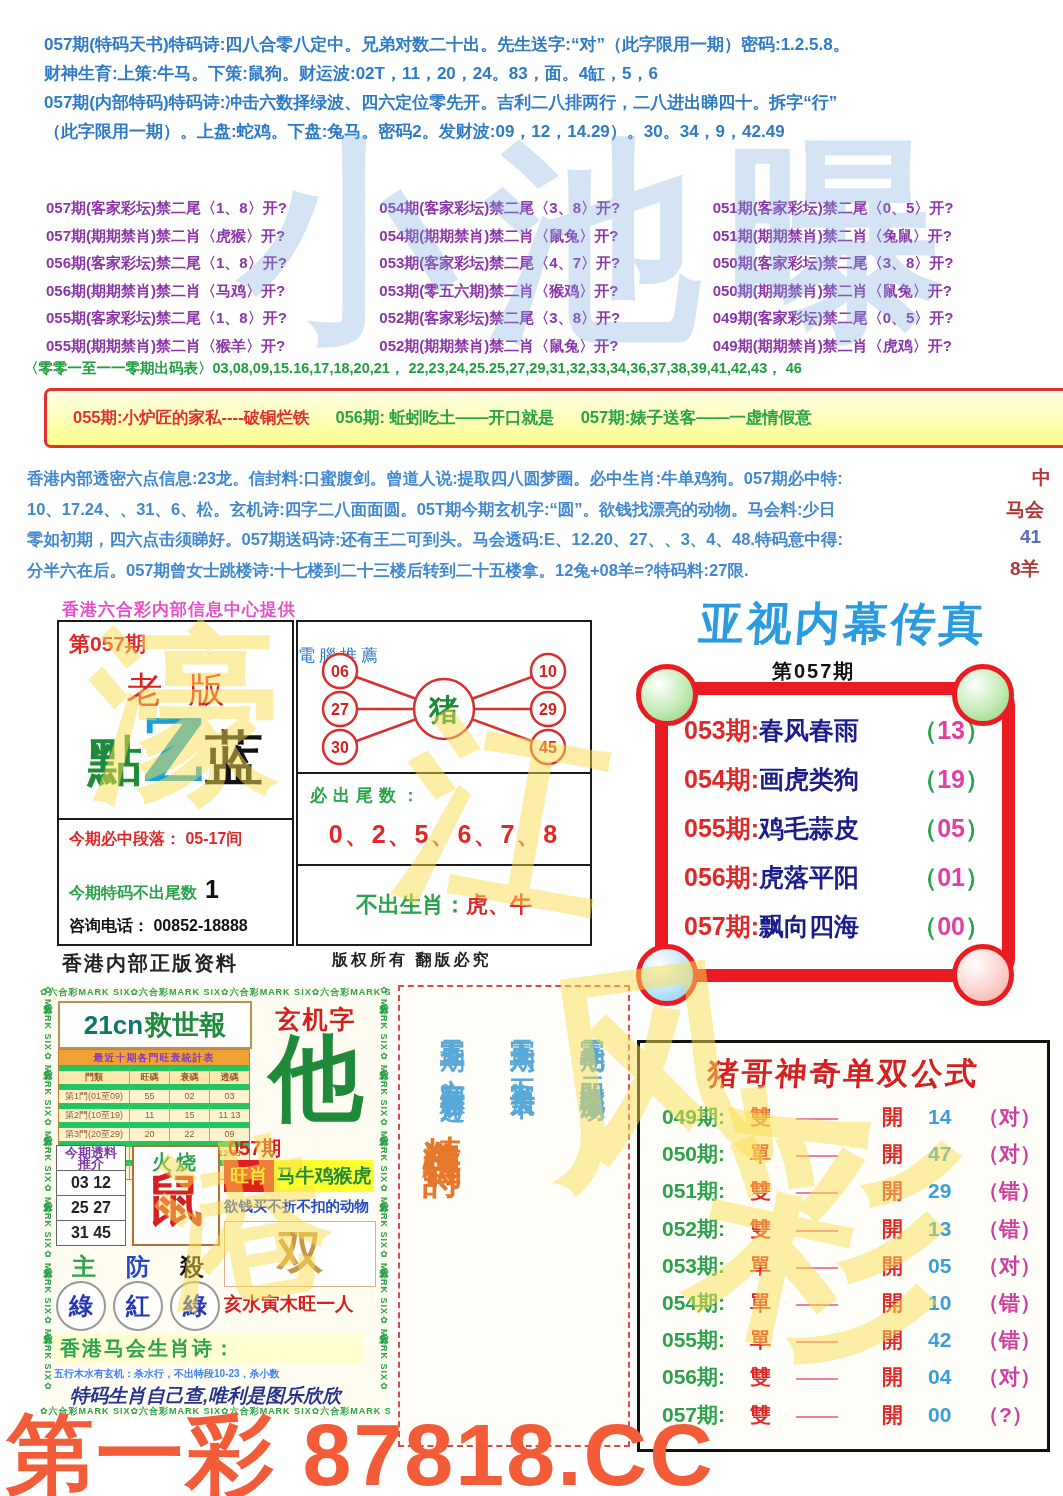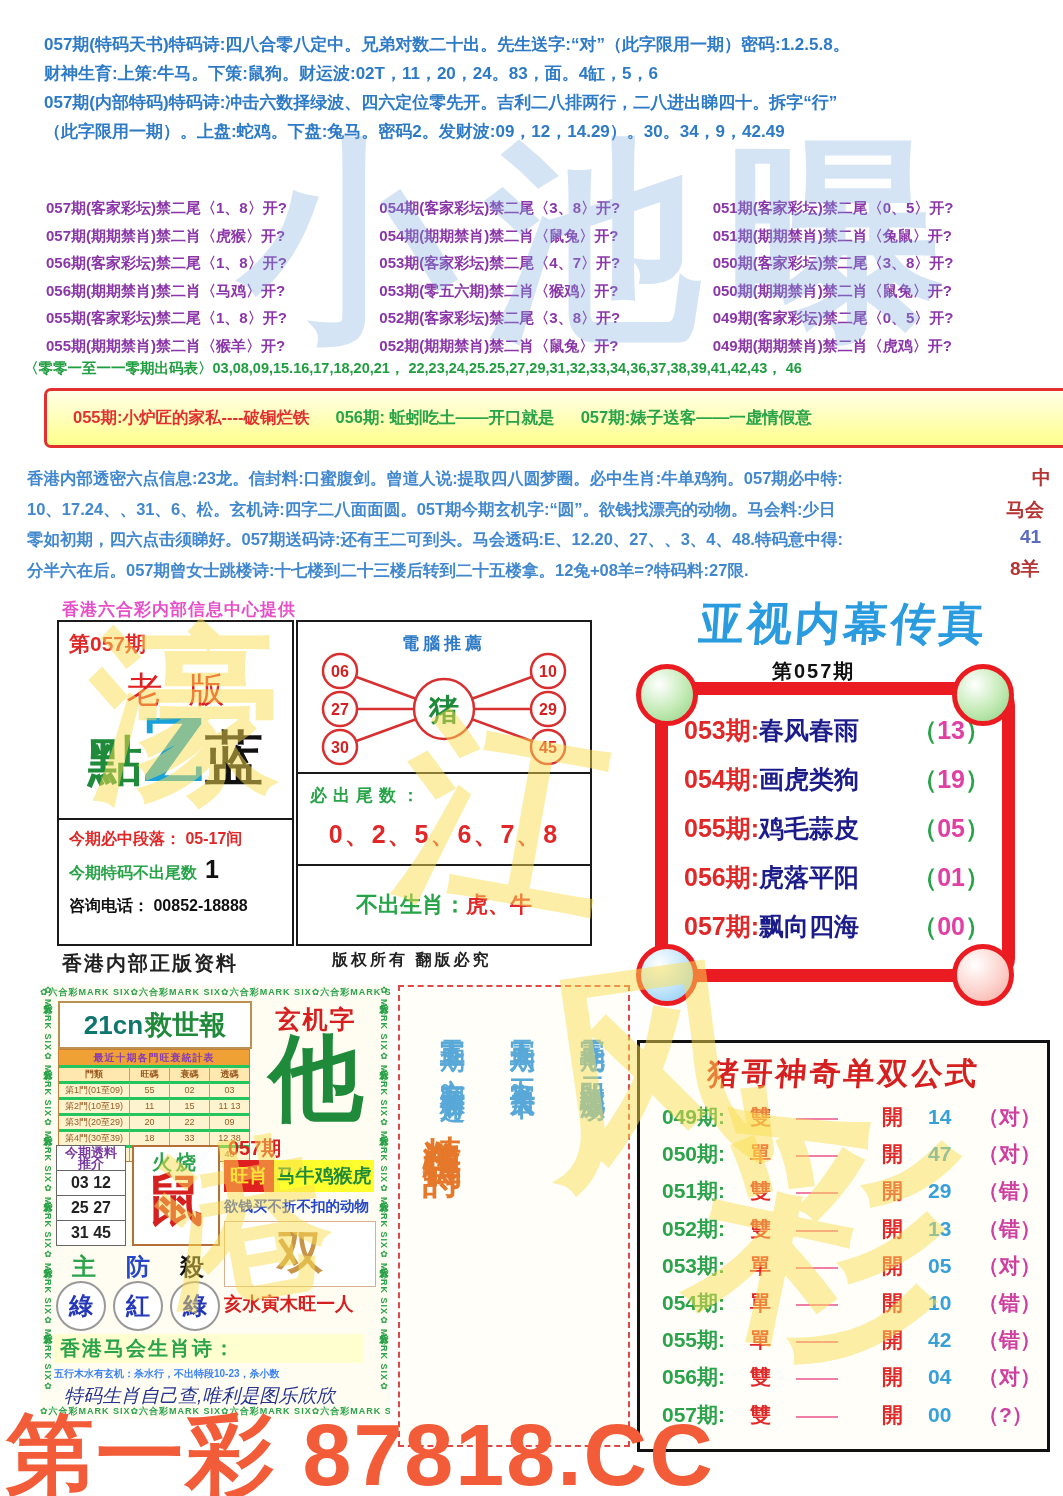--- a/index.html
+++ b/index.html
@@ -32,28 +32,28 @@
   .lp-header{left:62px;top:598px;font-size:17px;font-weight:bold;color:#e74fc8;letter-spacing:1px;white-space:nowrap}
   .lp-box{left:57px;top:620px;width:233px;height:322px;border:2.5px solid #1a1a1a;background:#fff}
   .lp-issue{position:absolute;left:10px;top:8px;color:#e02828;font-size:21px;font-weight:bold}
   .lp-laoban{position:absolute;left:0;top:44px;width:100%;text-align:center;color:#e02020;font-size:36px;font-weight:normal;letter-spacing:26px;text-indent:26px}
   .lp-bigrow{position:absolute;left:0;top:92px;width:100%;display:flex;justify-content:center;align-items:flex-end}
   .lp-hei{color:#1f8a3a;font-size:54px;font-weight:bold;line-height:1}
   .lp-z{color:#18a0d8;font-size:86px;font-weight:bold;font-family:"DejaVu Serif","Liberation Serif",serif;line-height:.85}
   .lp-lan{color:#111;font-size:58px;font-weight:bold;line-height:1}
   .lp-bottom{position:absolute;left:0;top:196px;width:100%;height:126px;border-top:2.5px solid #1a1a1a;box-sizing:border-box;padding:9px 10px}
   .lp-l1{color:#e02828;font-size:16px;font-weight:bold;white-space:nowrap}
-  .lp-l2{color:#27a348;font-size:16px;font-weight:bold;margin-top:5px;white-space:nowrap}
+  .lp-l2{color:#27a348;font-size:16px;font-weight:bold;margin-top:25px;white-space:nowrap}
   .lp-one{color:#111;font-size:25px;font-weight:bold;margin-left:8px}
   .lp-phone{color:#111;font-size:16px;font-weight:bold;margin-top:12px;white-space:nowrap}
   .lp-footer{left:62px;top:950px;font-size:20px;font-weight:bold;color:#222;letter-spacing:2px}
 
   
   .cp-box{left:296px;top:620px;width:292px;height:322px;border:2.5px solid #1a1a1a;background:#fff}
-  .cp-title{position:absolute;left:0;top:10px;width:100%;text-align:center;color:#2d7ac6;font-size:17px;font-weight:bold;letter-spacing:4px}
+  .cp-title{position:absolute;left:0;top:22px;width:100%;color:#2d7ac6;font-size:17px;font-weight:normal;letter-spacing:4px}
   .cp-svg{position:absolute;left:0;top:26px}
   .cp-sec2{position:absolute;left:0;top:150px;width:100%;height:92px;border-top:2.5px solid #1a1a1a;box-sizing:border-box}
   .cp-tl{position:absolute;left:12px;top:10px;color:#27a348;font-size:17px;font-weight:bold;letter-spacing:6px}
   .cp-tv{position:absolute;left:0;top:44px;width:100%;text-align:center;color:#e02828;font-size:25px;font-weight:bold;letter-spacing:2px}
   .cp-sec3{position:absolute;left:0;top:242px;width:100%;height:80px;border-top:2.5px solid #1a1a1a;box-sizing:border-box;
            display:flex;align-items:center;justify-content:center;font-size:22px;font-weight:bold}
   .cp-nl{color:#27a348}.cp-nv{color:#e02828}
   .cp-footer{left:332px;top:950px;font-size:16px;font-weight:bold;color:#222;letter-spacing:3px}
 
   
@@ -73,21 +73,21 @@
   .bl-box{left:40px;top:985px;width:350px;height:434px;background:#fffdf2}
   .bl-bh{position:absolute;left:0;width:350px;height:15px;line-height:15px;font-size:9px;font-weight:bold;color:#2aa34a;white-space:nowrap;overflow:hidden;letter-spacing:1px}
   .bl-bv{position:absolute;top:0;width:14px;height:434px;writing-mode:vertical-rl;font-size:9px;font-weight:bold;color:#2aa34a;white-space:nowrap;overflow:hidden;letter-spacing:1px}
   .bl-title{position:absolute;left:18px;top:16px;width:190px;height:44px;border:2px solid #bb9152;background:#fff;
             display:flex;align-items:center;justify-content:center;gap:2px}
   .bl-tp{color:#0f766e;font-size:26px;font-weight:bold}
   .bl-tm{color:#1f8a3a;font-size:27px;font-weight:bold}
   .bl-table{position:absolute;left:18px;top:64px;width:192px;border:1.5px solid #c87f35;background:#fdf3cf;color:#9a5a20;box-sizing:border-box}
   .bl-cap{background:#efa135;color:#8a3db0;font-weight:bold;text-align:center;height:15px;line-height:15px;font-size:10px;letter-spacing:1px;overflow:hidden;white-space:nowrap}
   .bl-tr{display:flex}
-  .bl-td{flex:1;border-top:3px solid #22c55e;border-left:1px solid #d89a50;height:13px;line-height:13px;text-align:center;font-size:9px;overflow:hidden;white-space:nowrap}
+  .bl-td{flex:1;border-top:6px solid #22c55e;border-left:1px solid #d89a50;height:13px;line-height:13px;text-align:center;font-size:9px;overflow:hidden;white-space:nowrap}
   .bl-td:first-child{flex:1.8;border-left:none}
   .bl-th{background:#ffe8b0;font-weight:bold}
   .bl-xlabel{position:absolute;left:224px;top:18px;width:104px;text-align:center;color:#d62020;font-size:25px;font-weight:bold;letter-spacing:2px}
   .bl-xchar{position:absolute;left:224px;top:46px;width:104px;text-align:center;color:#1f8a3a;font-size:94px;font-weight:bold;line-height:1}
   .bl-touliao{position:absolute;left:16px;top:160px;width:70px;border:1.5px solid #666;background:#fff;box-sizing:border-box}
   .bl-tlh{color:#7a3aa0;font-size:13px;font-weight:bold;text-align:center;padding:1px 0;line-height:11px}
   .bl-tlc{border-top:1.5px solid #666;height:24px;line-height:24px;text-align:center;font-size:16px;font-weight:bold;color:#222}
   .bl-huoshao{position:absolute;left:92px;top:160px;width:88px;height:101px;border:2px solid #b5703a;background:#fff;text-align:center;box-sizing:border-box}
   .bl-hs{color:#2aa34a;font-size:20px;font-weight:bold;letter-spacing:4px;margin-top:2px}
   .bl-rat{color:#d62020;font-size:56px;font-weight:bold;line-height:.85}
@@ -97,21 +97,21 @@
   .bl-wval{background:#ffff2e;color:#1f8a3a;font-size:19px;font-weight:bold;flex:1;display:flex;align-items:center;justify-content:center;white-space:nowrap}
   .bl-hint{position:absolute;left:184px;top:212px;width:152px;color:#2547c8;font-size:14.5px;font-weight:bold;white-space:nowrap}
   .bl-shuang{position:absolute;left:184px;top:236px;width:150px;height:64px;border:1px solid #d8b090;text-align:center;color:#c89448;font-size:46px;font-weight:bold;line-height:60px;background:#fff}
   .bl-hai{position:absolute;left:184px;top:306px;width:152px;color:#d62020;font-size:18.5px;font-weight:bold;white-space:nowrap}
   .bl-zfs{position:absolute;left:16px;top:266px;width:164px;display:flex;justify-content:space-between;padding:0 16px;box-sizing:border-box;font-size:24px;font-weight:bold}
   .bl-zhu{color:#2aa34a}.bl-fang{color:#2547c8}.bl-sha{color:#111}
   .bl-circles{position:absolute;left:16px;top:296px;width:164px;display:flex;justify-content:space-between}
   .bl-circle{width:46px;height:46px;border-radius:50%;border:2px solid #999;background:#fff;display:flex;align-items:center;justify-content:center;color:#2337b8;font-size:24px;font-weight:bold}
   .bl-shige{position:absolute;left:14px;top:349px;width:310px;height:29px;background:#ffffcf;color:#2aa34a;font-size:20px;font-weight:bold;line-height:29px;letter-spacing:2px;padding-left:6px;box-sizing:border-box;white-space:nowrap}
   .bl-redline{position:absolute;left:14px;top:382px;width:316px;color:#3b82f6;font-size:10px;font-weight:bold;white-space:nowrap}
-  .bl-navyline{position:absolute;left:24px;top:398px;width:316px;color:#25338e;font-size:19px;font-weight:normal;font-style:italic;white-space:nowrap}
+  .bl-navyline{position:absolute;left:30px;top:398px;width:316px;color:#25338e;font-size:19px;font-weight:bold;font-style:italic;white-space:nowrap}
 
   
   .bm-box{left:398px;top:985px;width:232px;height:462px;border:2.5px dashed #e04848;background:#fffef8;box-sizing:border-box}
   .bm-col{position:absolute;top:32px;height:415px;writing-mode:vertical-rl;font-size:25px;font-weight:bold;color:#58a8d8;letter-spacing:3px}
   .bm-c0{right:18px}.bm-c1{right:88px}.bm-c2{right:158px}
   .bm-label{position:absolute;left:16px;top:118px;writing-mode:vertical-rl;font-size:38px;font-weight:bold;color:#e5782a;letter-spacing:6px}
 
   
   .br-box{left:637px;top:1040px;width:413px;height:412px;border:3px solid #111;background:#fffef8;box-sizing:border-box}
   .br-title{margin-top:10px;text-align:center;color:#d62020;font-size:31px;font-weight:bold;letter-spacing:3px;transform:skewX(-5deg);white-space:nowrap}

